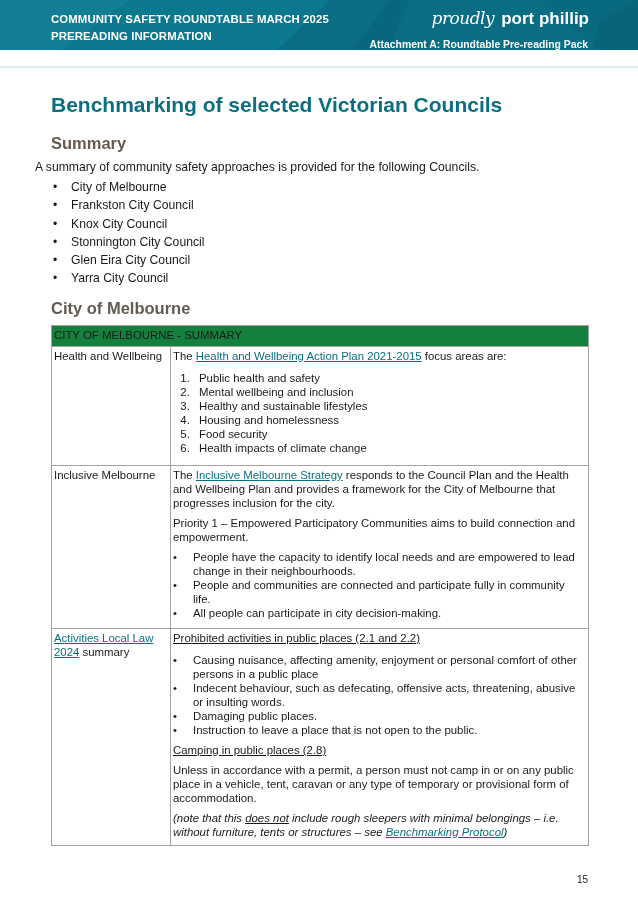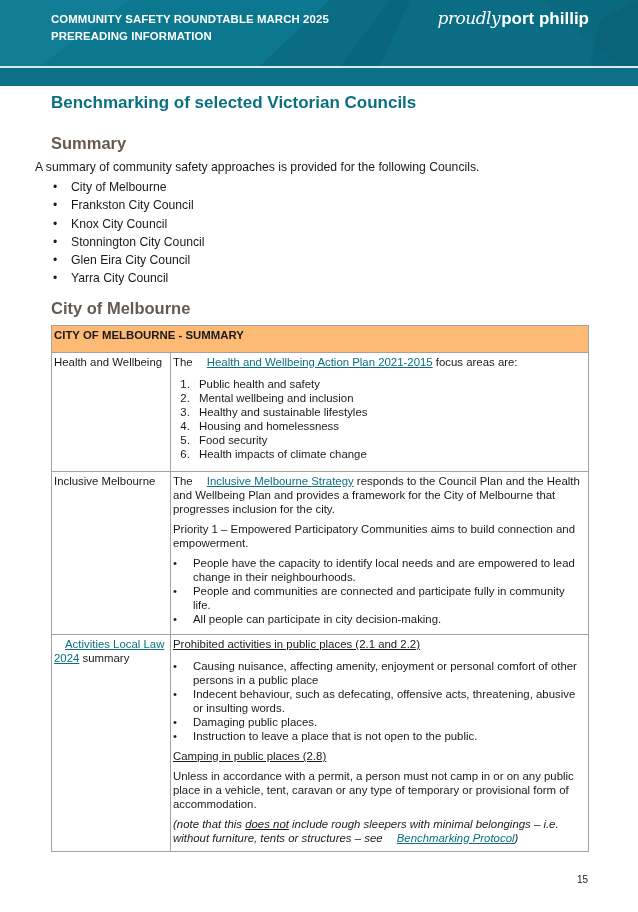--- a/index.html
+++ b/index.html
@@ -1,63 +1,63 @@
 <!DOCTYPE html>
 <html><head>
 <meta charset="utf-8">
 <style>
   html, body { margin: 0; padding: 0; }
   body {
     width: 638px; height: 912px; background: #ffffff; position: relative; overflow: hidden;
     font-family: "Liberation Sans", sans-serif; color: #1a1a1a;
   }
   .banner {
-    position: absolute; left: 0; top: 0; width: 638px; height: 86px;
+    position: absolute; left: 0; top: 0; width: 638px; height: 50px;
     background: #0b7088; overflow: hidden;
   }
   .banner svg.bg { position: absolute; left: 0; top: 0; }
   .banner-title {
     position: absolute; left: 51px; top: 11px; color: #fff; font-weight: bold;
     font-size: 11.4px; line-height: 17px; letter-spacing: 0.1px;
   }
   .brand {
     position: absolute; right: 49px; top: 8px; color: #fff; font-size: 17px; font-weight: bold;
     white-space: nowrap;
   }
   .brand .script {
     font-family: "DejaVu Serif", serif; font-style: italic; font-weight: normal; font-size: 17px;
-    letter-spacing: -0.5px; margin-right: 1px;
+    letter-spacing: -0.5px; margin-right: 7px;
   }
   .attachment {
     position: absolute; right: 50px; top: 39px; color: #fff; font-weight: bold; font-size: 10.4px;
   }
   .banner-line { position: absolute; left: 0; top: 66px; width: 638px; height: 2px; background: #d9ecef; }
 
   .page-title {
-    position: absolute; left: 51px; top: 93px; margin: 0; font-size: 17px; font-weight: bold;
+    position: absolute; left: 51px; top: 93px; margin: 0; font-size: 21px; font-weight: bold;
     color: #0a6f80;
   }
   .h2 {
     position: absolute; left: 51px; margin: 0; font-size: 16.5px; font-weight: bold; color: #645a50;
   }
   .intro { position: absolute; left: 35px; top: 160px; font-size: 12.2px; }
   .council-list { position: absolute; left: 51px; top: 178px; margin: 0; padding: 0; list-style: none; }
   .council-list li { font-size: 12.2px; height: 18.3px; line-height: 18px; position: relative; padding-left: 20px; }
   .council-list li .dot { position: absolute; left: 2px; top: 0; }
 
   table.summary {
     position: absolute; left: 51px; top: 325px; width: 538px; border-collapse: collapse;
     font-size: 11.4px; line-height: 14px;
   }
   table.summary td, table.summary th { border: 1px solid #a6a19c; vertical-align: top; padding: 2px 3px 4px 2px; }
   table.summary th {
-    background: #fdba74; text-align: left; font-weight: bold; padding: 2px 3px 8px 2px; height: 16px;
+    background: #15803d; text-align: left; font-weight: normal; padding: 2px 3px 2px 2px; height: 16px;
   }
   td.label { width: 113px; padding-right: 0; }
-  a, .link { color: #0a6f80; text-decoration: underline; margin-left: 11px; }
+  a, .link { color: #0a6f80; text-decoration: underline; }
   p.c { margin: 0 0 6px 0; }
   ol.c { margin: 6px 0 6px 0; padding-left: 20px; }
   ol.c li { padding-left: 6px; }
   ul.c { margin: 6px 0 4px 0; padding-left: 20px; list-style: none; }
   ul.c li { position: relative; }
   ul.c li .b { position: absolute; left: -20px; }
   .u { text-decoration: underline; }
   .it { font-style: italic; }
 
   .footer-left { position: absolute; left: 51px; top: 917px; font-size: 10px; }
@@ -75,20 +75,21 @@
     <polygon points="540,0 638,0 638,66 620,66" fill="#06677c" opacity="0.6"></polygon>
     <polygon points="600,20 638,0 638,66 590,66" fill="#0a5f73" opacity="0.5"></polygon>
   </svg>
   <div class="banner-title">
     <div>COMMUNITY SAFETY ROUNDTABLE MARCH 2025</div>
     <div>PREREADING INFORMATION</div>
   </div>
   <div class="brand">
     <span class="script">proudly</span><span>port phillip</span>
   </div>
+  <div class="attachment">Attachment A: Roundtable Pre-reading Pack</div>
 </div>
 <div class="banner-line"></div>
 
 <h1 class="page-title">Benchmarking of selected Victorian Councils</h1>
 
 <h2 class="h2" style="top:134px">Summary</h2>
 <div class="intro">A summary of community safety approaches is provided for the following Councils.</div>
 <ul class="council-list">
   <li><span class="dot">•</span><span>City of Melbourne</span></li>
   <li><span class="dot">•</span><span>Frankston City Council</span></li>

